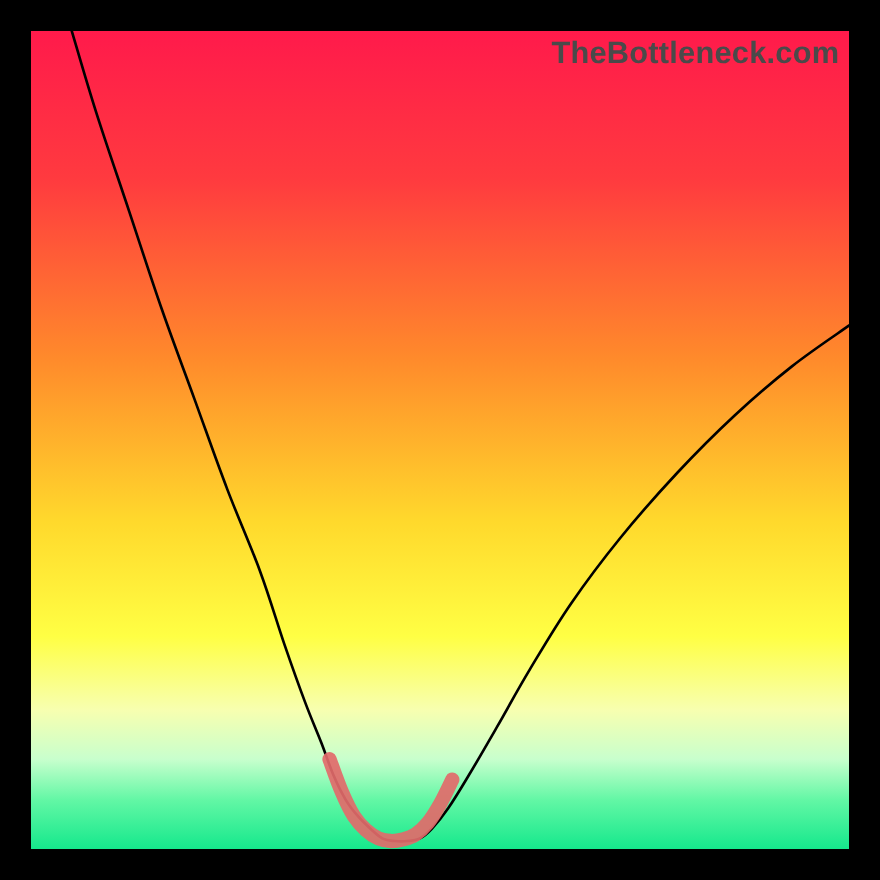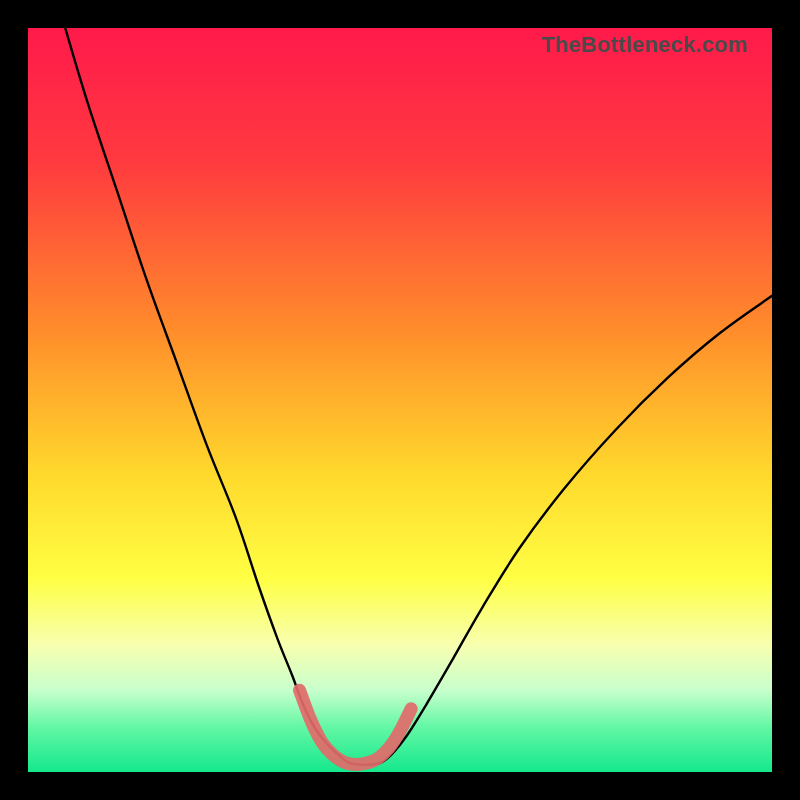--- a/index.html
+++ b/index.html
@@ -30,23 +30,23 @@
   .gradient {
     position: absolute;
     left: 0;
     top: 0;
     width: 744px;
     height: 744px;
   }
   .watermark {
     position: absolute;
     top: 4px;
-    right: 24px;
+    right: 9px;
     color: #4a4a4a;
-    font-size: 22px;
+    font-size: 28px;
     font-weight: 600;
     letter-spacing: 0.2px;
     user-select: none;
   }
   svg.curves {
     position: absolute;
     left: 0;
     top: 0;
     width: 744px;
     height: 744px;

